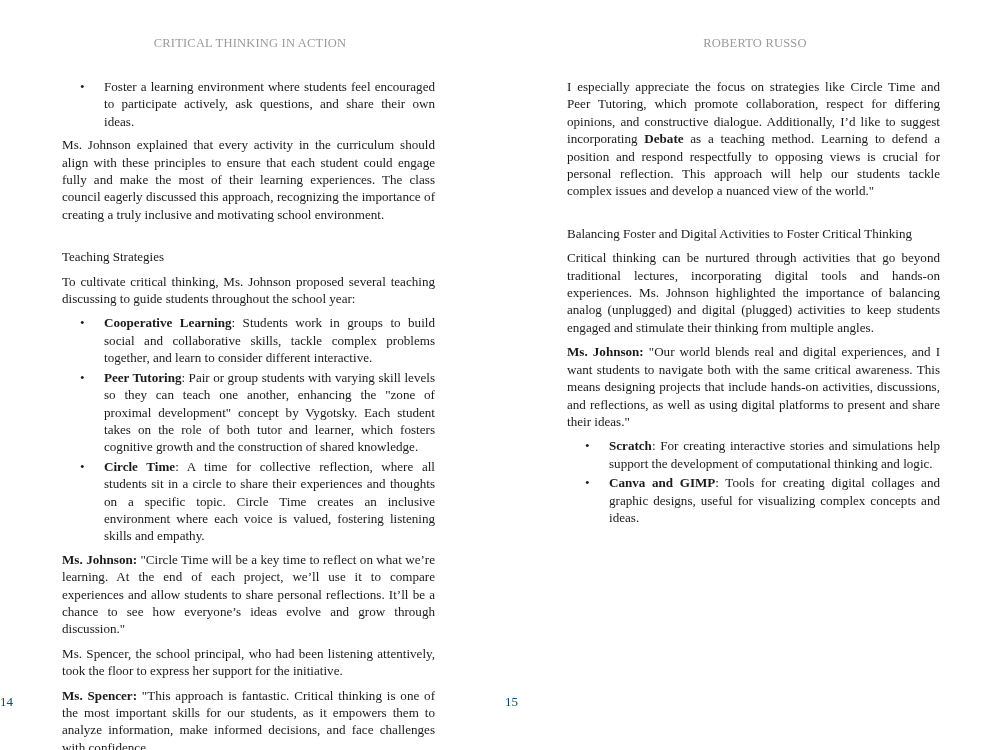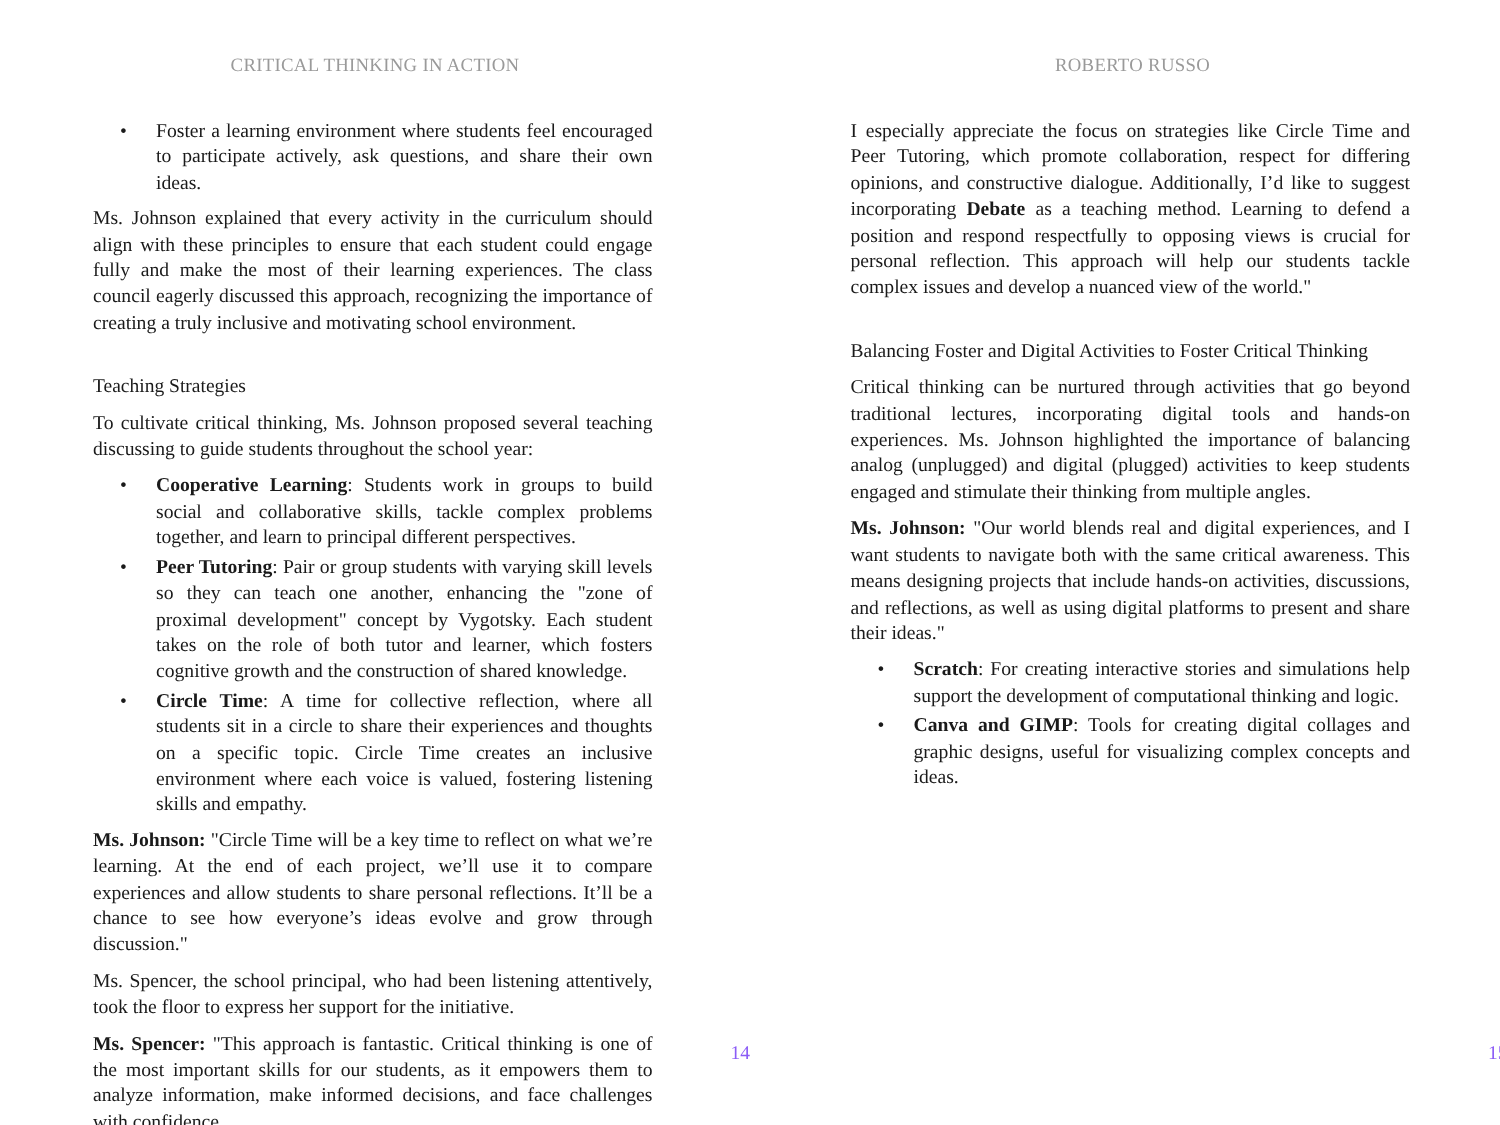--- a/index.html
+++ b/index.html
@@ -14,39 +14,39 @@
   .page.right .running-head { left: 5px; width: 500px; }
   .body { position: absolute; top: 78px; font-size: 13.1px; line-height: 17.4px; text-align: justify; }
   .page.left .body { left: 62px; width: 373px; }
   .page.right .body { left: 67px; width: 373px; top: 78px; }
   p { margin: 0 0 7px 0; }
   h3 { margin: 0 0 7px 0; font-size: 13px; font-weight: normal; line-height: 17.4px; }
   ul { margin: 0 0 6px 0; padding: 0 0 0 42px; list-style: none; }
   li { position: relative; margin: 0 0 2px 0; }
   li::before { content: "\2022"; position: absolute; left: -24px; top: 0; font-size: 13px; }
   b { font-weight: bold; }
-  .folio { position: absolute; top: 694px; left: 0; width: 500px; text-align: right; font-size: 13px; color: #8b5cf6; }
+  .folio { position: absolute; top: 694px; left: 0; width: 500px; text-align: left; font-size: 13px; color: #0c4a6e; }
   .page.right .folio { left: 5px; }
   .gap-lg { height: 18px; }
 </style>
 </head>
 <body>
 
 <div class="page left">
   <div class="running-head">CRITICAL THINKING IN ACTION</div>
   <div class="body">
     <ul>
       <li>Foster a learning environment where students feel encouraged to participate actively, ask questions, and share their own ideas.</li>
     </ul>
     <p>Ms. Johnson explained that every activity in the curriculum should align with these principles to ensure that each student could engage fully and make the most of their learning experiences. The class council eagerly discussed this approach, recognizing the importance of creating a truly inclusive and motivating school environment.</p>
     <div class="gap-lg"></div>
     <h3>Teaching Strategies</h3>
     <p>To cultivate critical thinking, Ms. Johnson proposed several teaching discussing to guide students throughout the school year:</p>
     <ul>
-      <li><b>Cooperative Learning</b><span>: Students work in groups to build social and collaborative skills, tackle complex problems together, and learn to principal different perspectives.</span></li>
+      <li><b>Cooperative Learning</b><span>: Students work in groups to build social and collaborative skills, tackle complex problems together, and learn to consider different interactive.</span></li>
       <li><b>Peer Tutoring</b><span>: Pair or group students with varying skill levels so they can teach one another, enhancing the "zone of proximal development" concept by Vygotsky. Each student takes on the role of both tutor and learner, which fosters cognitive growth and the construction of shared knowledge.</span></li>
       <li><b>Circle Time</b><span>: A time for collective reflection, where all students sit in a circle to share their experiences and thoughts on a specific topic. Circle Time creates an inclusive environment where each voice is valued, fostering listening skills and empathy.</span></li>
     </ul>
     <p><b>Ms. Johnson:</b><span> "Circle Time will be a key time to reflect on what we’re learning. At the end of each project, we’ll use it to compare experiences and allow students to share personal reflections. It’ll be a chance to see how everyone’s ideas evolve and grow through discussion."</span></p>
     <p>Ms. Spencer, the school principal, who had been listening attentively, took the floor to express her support for the initiative.</p>
     <p><b>Ms. Spencer:</b><span> "This approach is fantastic. Critical thinking is one of the most important skills for our students, as it empowers them to analyze information, make informed decisions, and face challenges with confidence.</span></p>
   </div>
   <div class="folio">14</div>
 </div>
 

